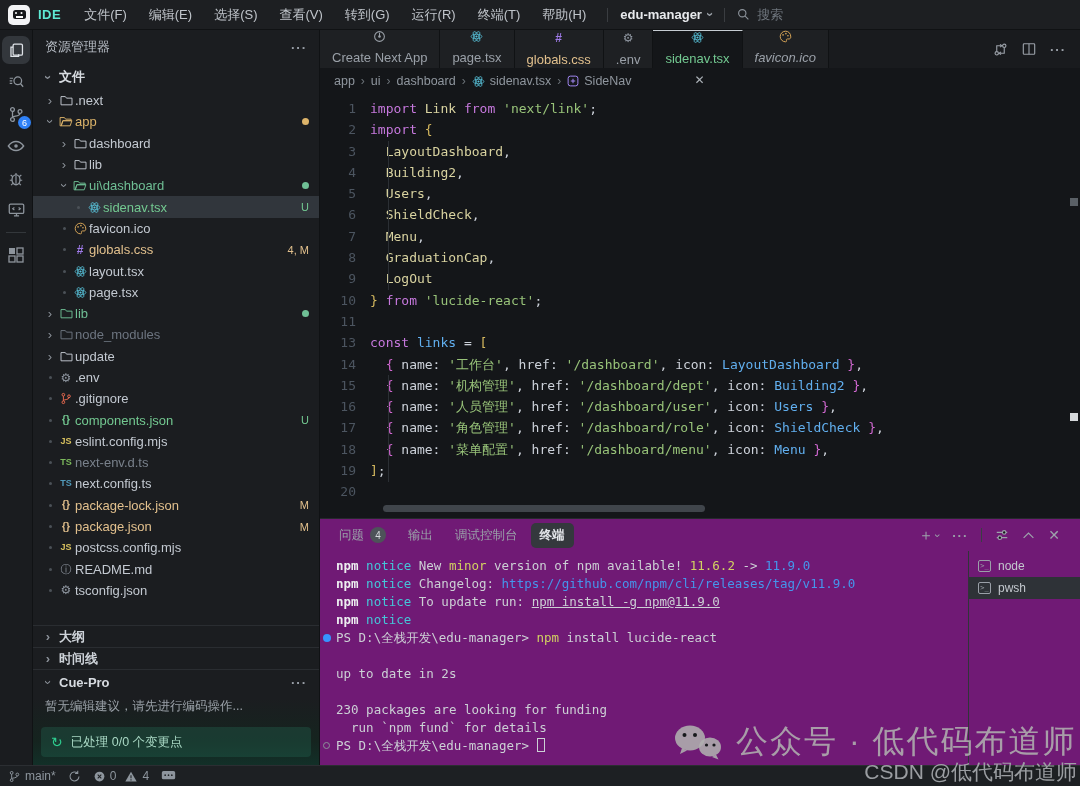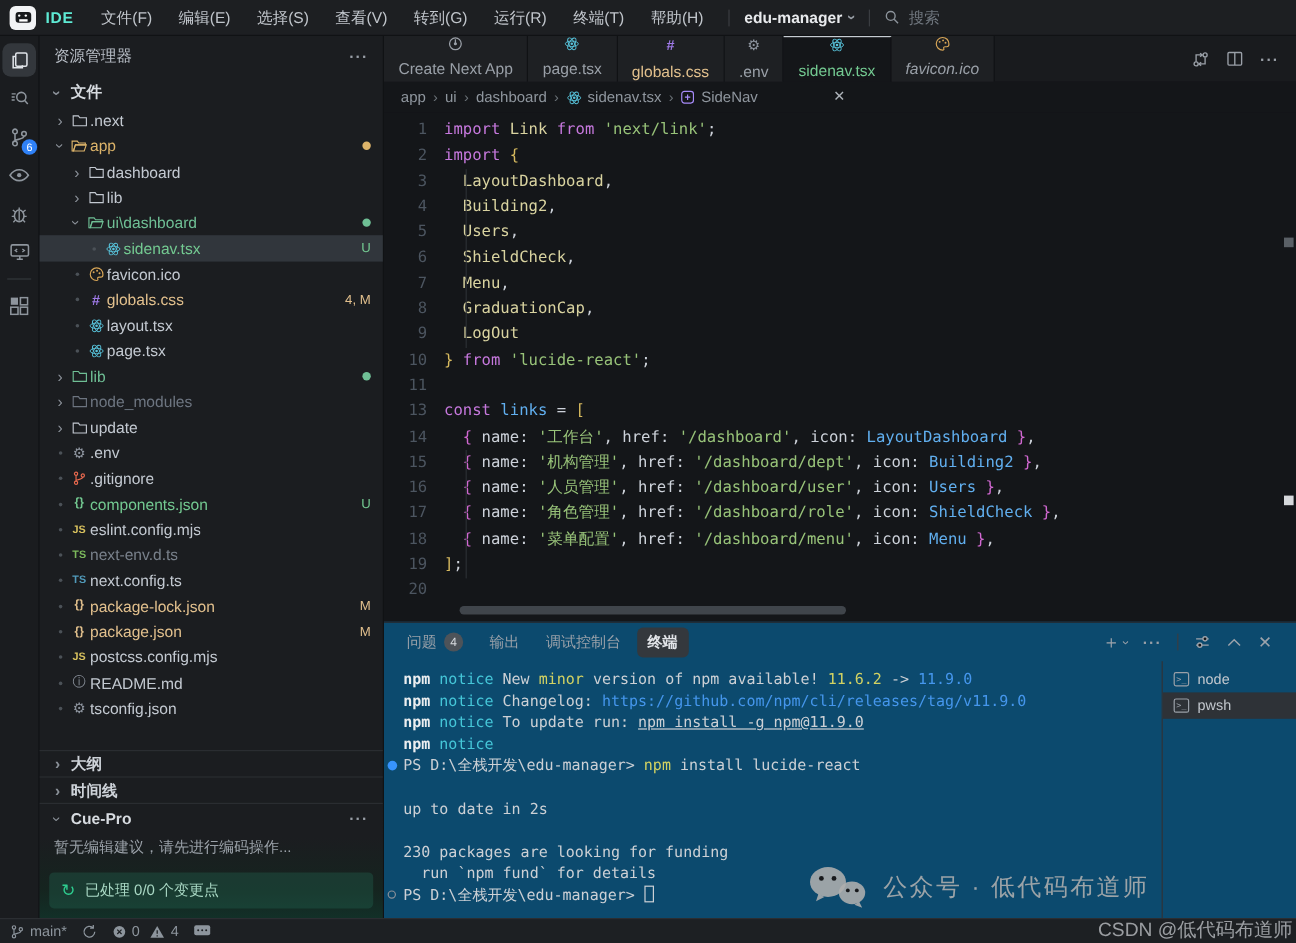--- a/index.html
+++ b/index.html
@@ -78,21 +78,21 @@
   .code-row { display:flex; height:21.3px; line-height:21.3px; }
   .lnum { width:50px; flex:0 0 50px; text-align:right; padding-right:14px; color:#4c5560; }
   .ltext { white-space:pre; }
   .tk-kw{color:#c678dd} .tk-imp{color:#d9d3a0} .tk-str{color:#98c379} .tk-id{color:#61afef}
   .tk-b1{color:#d7ba5f} .tk-b2{color:#d168d1} .tk-def{color:#cdd2da} .tk-com{color:#6b737e}
   .iguide { position:absolute; width:1px; background:#2b2f34; left:68px; }
   .hscroll { position:absolute; left:63px; bottom:6px; width:322px; height:7px; border-radius:4px; background:#40454b; }
   .ruler-mark { position:absolute; right:2px; width:8px; height:8px; }
 
   
-  .panel { height:247px; border-top:1px solid #26292d; background:#0c4a6e; position:relative; }
+  .panel { height:247px; border-top:1px solid #26292d; background:#701a75; position:relative; }
   .panel-head { height:32px; display:flex; align-items:center; padding:0 10px; gap:4px; }
   .ptab { display:flex; align-items:center; gap:6px; color:#9aa1a9; padding:4px 9px; border-radius:5px; font-size:12.5px; white-space:nowrap; }
   .ptab.active { background:#34383d; color:#e2e5e9; font-weight:700; }
   .pbadge { min-width:16px; height:16px; border-radius:9px; background:#4d5359; color:#d6dade; font-size:10px; display:flex; align-items:center; justify-content:center; padding:0 3px; font-weight:400; }
   .panel-actions { margin-left:auto; display:flex; align-items:center; gap:13px; color:#9da3ab; padding-right:10px; font-size:13px; }
   .pa-div { width:1px; height:14px; background:#3a3e43; }
   .term { position:absolute; left:0; right:112px; top:32px; bottom:0; overflow:hidden;
           font-family:"DejaVu Sans Mono","Liberation Mono",monospace; font-size:12.5px; padding:6px 0 0 0; }
   .trmrow { height:18px; line-height:18px; white-space:pre; padding-left:16px; position:relative; color:#ccd0d5; }
   .tdot { position:absolute; left:3px; top:5px; width:8px; height:8px; border-radius:50%; }
@@ -104,22 +104,22 @@
   .termlist { position:absolute; right:0; top:32px; bottom:0; width:112px; border-left:1px solid #303438; padding-top:4px; }
   .trl { height:22px; display:flex; align-items:center; gap:7px; padding-left:9px; color:#c3c8ce; font-size:12px; }
   .trl.active { background:#2e3237; }
   .trl-icon { width:13px; height:12px; border:1px solid #9aa0a8; border-radius:2px; font-size:7px; line-height:10px; text-align:center; color:#9aa0a8; font-family:"DejaVu Sans Mono",monospace; }
 
   
   .statusbar { height:21px; background:#1d2023; border-top:1px solid #2b2e32; display:flex; align-items:center; gap:12px; padding-left:8px; color:#8d959d; font-size:12px; }
   .sb-item { display:flex; align-items:center; gap:4px; }
 
   
-  .wm-wechat { position:absolute; left:672px; top:720px; display:flex; align-items:center; gap:12px; color:rgba(175,175,175,.88); font-size:20px; font-weight:500; z-index:50; letter-spacing:2px; }
-  .wm-csdn { position:absolute; right:3px; bottom:0px; color:rgba(165,168,172,.92); font-size:16px; z-index:50; }
+  .wm-wechat { position:absolute; left:672px; top:720px; display:flex; align-items:center; gap:12px; color:rgba(175,175,175,.88); font-size:32px; font-weight:500; z-index:50; letter-spacing:2px; }
+  .wm-csdn { position:absolute; right:3px; bottom:0px; color:rgba(165,168,172,.92); font-size:21px; z-index:50; }
 </style>
 </head>
 <body>
 
 <div class="app">
 
   <div class="titlebar">
     <div class="logo">
         <div class="face"></div>
       </div>

